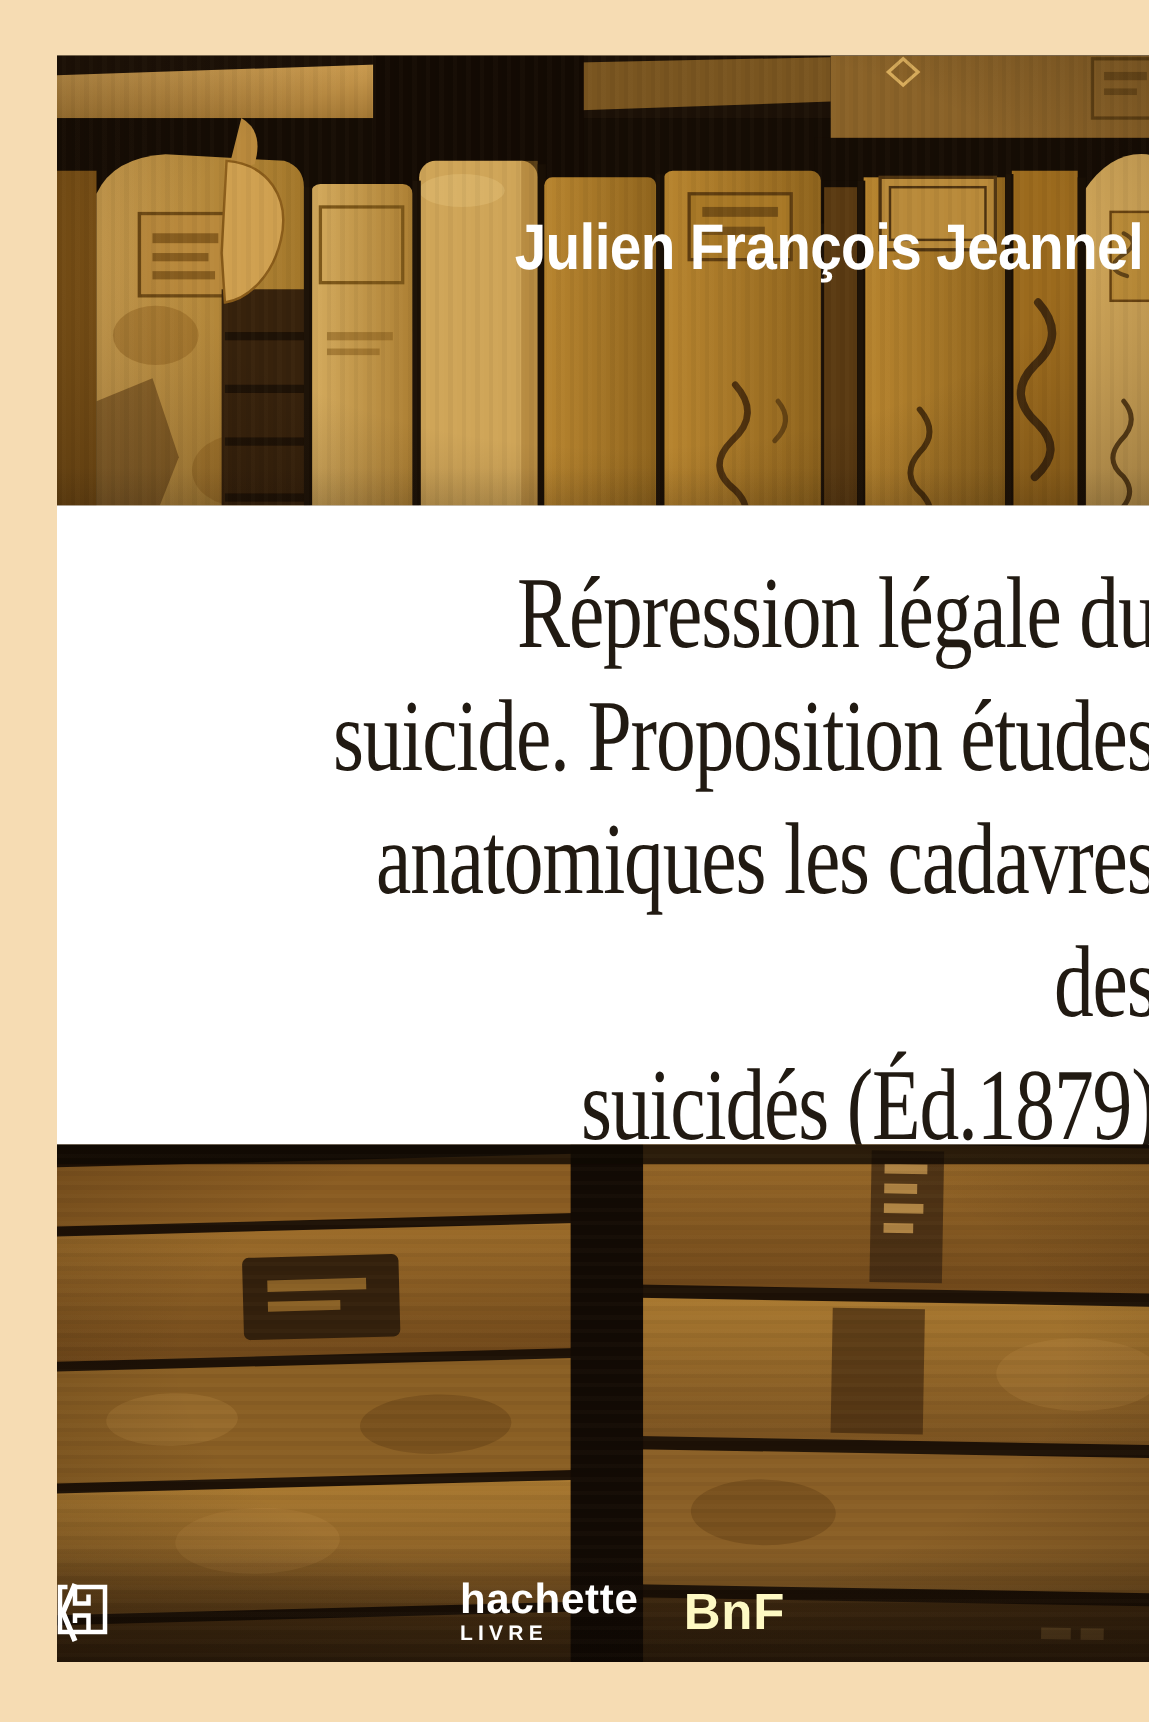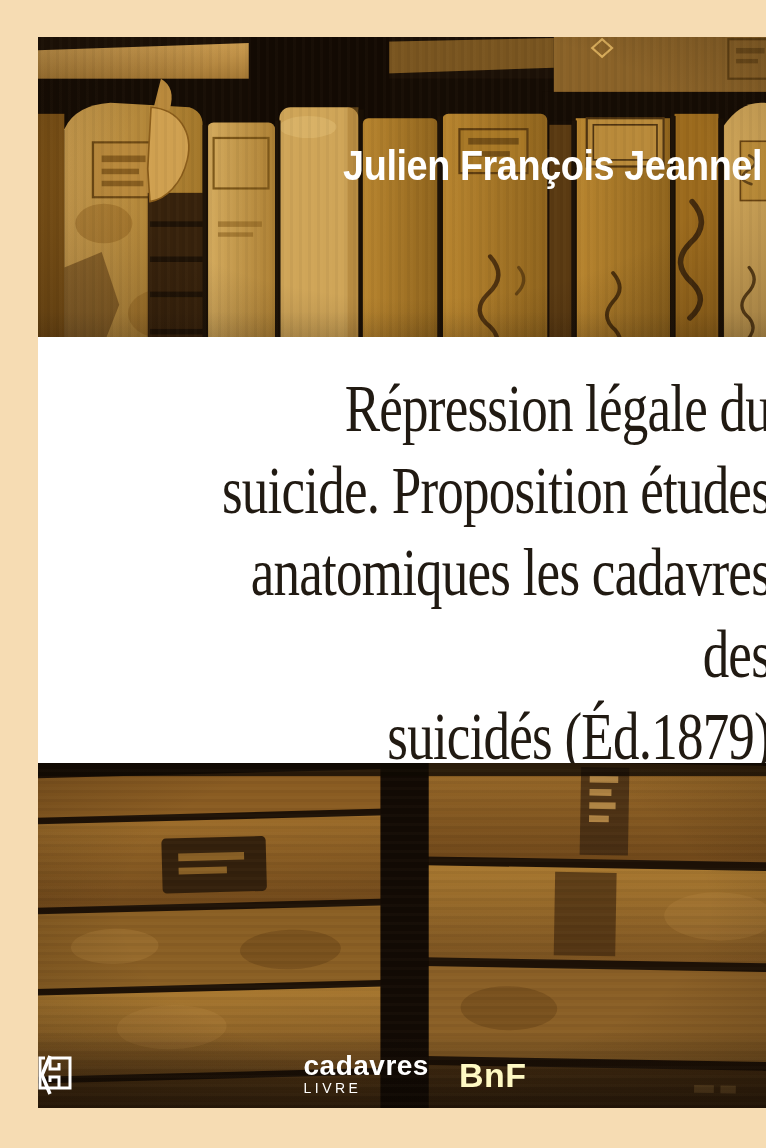--- a/index.html
+++ b/index.html
@@ -53,21 +53,21 @@
     transform:scaleX(.78);transform-origin:100% 0;
     letter-spacing:-1px;
   }
   .logos{
     position:absolute;left:0;right:0;bottom:12px;z-index:3;
     display:flex;justify-content:center;align-items:center;gap:30px;
   }
   .hachette{display:flex;align-items:center;gap:10px;color:#fff;}
   .hachette .words{display:flex;flex-direction:column;align-items:flex-start;}
   .hachette .word{font-size:28px;line-height:26px;font-weight:600;letter-spacing:.5px;}
-  .hachette .sub{font-size:14px;line-height:16px;font-weight:400;letter-spacing:3.5px;margin-top:1px;}
+  .hachette .sub{font-size:14px;line-height:16px;font-weight:700;letter-spacing:3.5px;margin-top:1px;}
   .bnf{display:flex;align-items:center;gap:6px;color:#fef9c3;}
   .bnf .word{font-size:34px;font-weight:700;line-height:40px;letter-spacing:.5px;}
 </style>
 </head>
 <body>
 
 <div class="cover">
 
   <div class="photo photo-top">
     <svg viewBox="0 0 687 300" preserveAspectRatio="none">
@@ -242,21 +242,21 @@
     <div class="logos">
       <div class="hachette">
         <svg width="34" height="40" viewBox="0 0 34 34">
           <g fill="none" stroke="#ffffff" stroke-width="3">
             <path d="M12,2 H32 V32 H2 V2 H7"></path>
             <path d="M12,2 V13 H21 V7"></path>
             <path d="M21,32 V21 H12 V26"></path>
           </g>
         </svg>
         <div class="words">
-          <span class="word">cadavres</span>
+          <span class="word">hachette</span>
           <span class="sub">LIVRE</span>
         </div>
       </div>
       <div class="bnf">
         <svg width="14" height="44" viewBox="0 0 14 44">
           <path d="M12,3 L4,22 L12,41" fill="none" stroke="#ffffff" stroke-width="3.5"></path>
         </svg>
         <span class="word">BnF</span>
       </div>
     </div>

